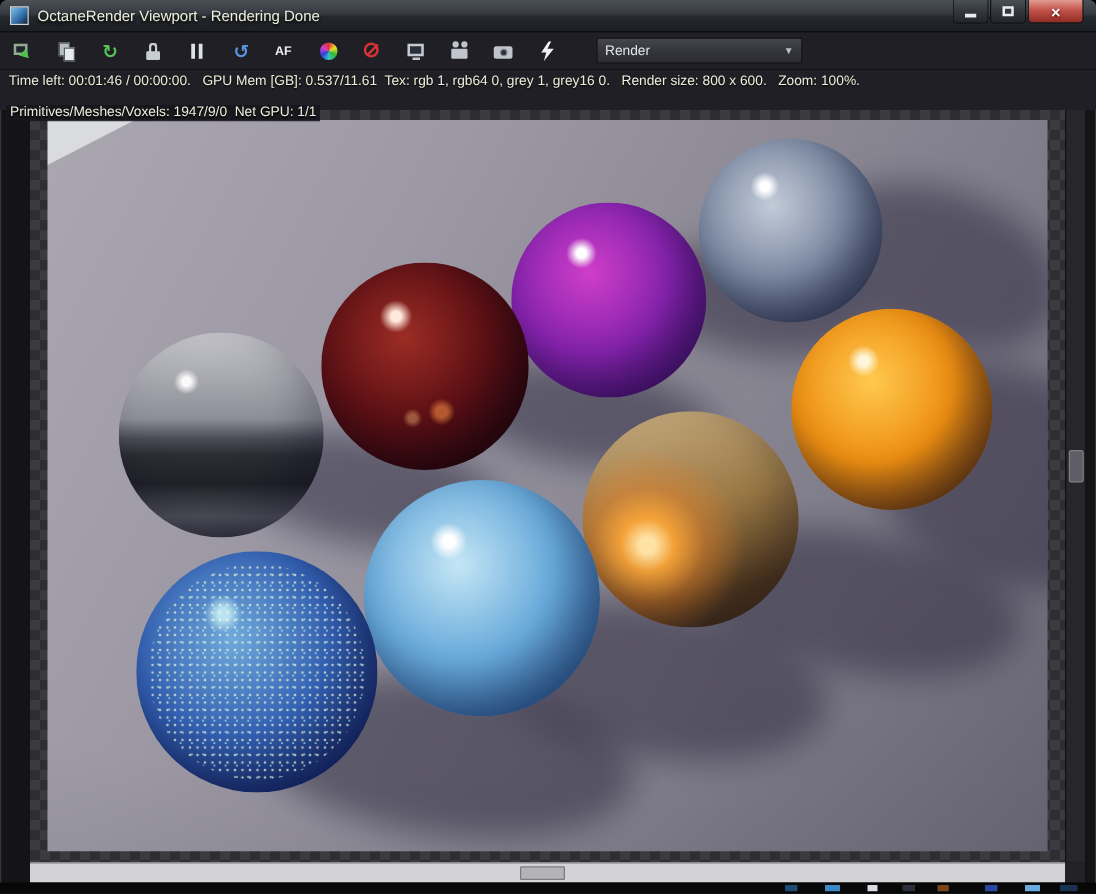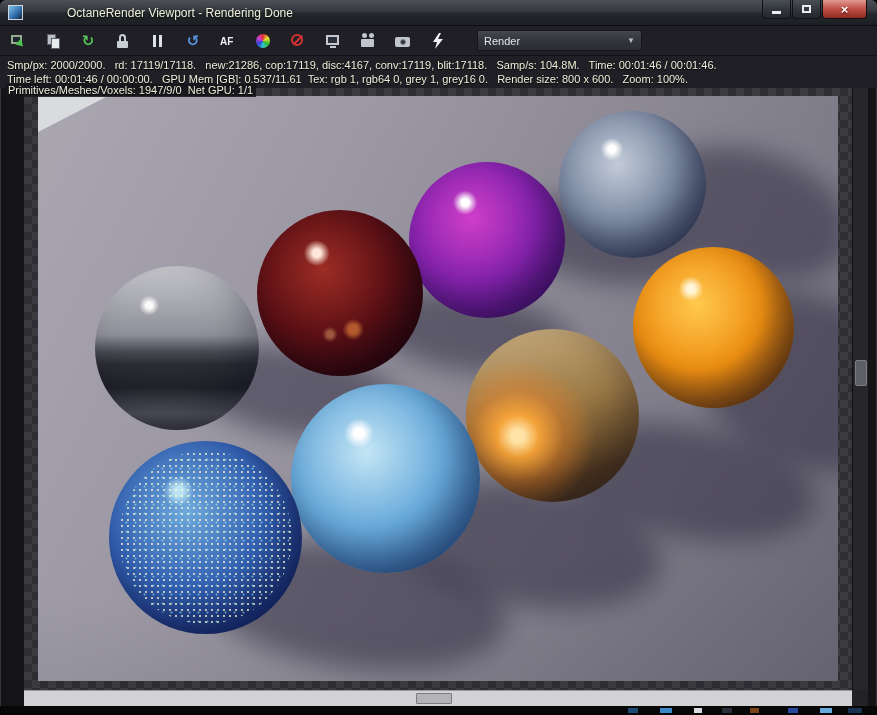--- a/index.html
+++ b/index.html
@@ -9,21 +9,21 @@
     background:#141417;border-radius:6px 6px 0 0;
     font-family:"Liberation Sans",sans-serif;
     box-shadow:inset 0 0 0 1px rgba(110,120,130,.35);
   }
   
   .titlebar{position:absolute;left:0;top:0;width:877px;height:26px;
     background:linear-gradient(to bottom,#4c5157 0%,#35393f 45%,#24272c 55%,#1c1f23 100%);
     border-bottom:1px solid #0b0c0e;}
   .app-icon{position:absolute;left:8px;top:5px;width:15px;height:15px;border:1px solid #cfd6dd;
     background:linear-gradient(135deg,#7ec4e8 0%,#2e6aa8 60%,#12233c 100%);}
-  .title{position:absolute;left:30px;top:6px;font-size:12px;color:#eef0dc;text-shadow:0 1px 3px #000;margin-left:37px;}
+  .title{position:absolute;left:30px;top:6px;font-size:12px;color:#eef0dc;text-shadow:0 1px 3px #000;}
   .controls{position:absolute;right:10px;top:0;display:flex;}
   .wbtn{height:19px;border:1px solid #101214;border-top:none;border-radius:0 0 4px 4px;
     display:flex;align-items:center;justify-content:center;cursor:pointer;margin-left:1px;}
   .wbtn.min,.wbtn.max{width:29px;background:linear-gradient(to bottom,#4a4f56 0%,#33373d 50%,#23262b 100%);}
   .wbtn.close{width:45px;background:linear-gradient(to bottom,#e09a92 0%,#c4544a 45%,#8e2a22 100%);}
   .glyph-min{display:block;width:9px;height:3px;background:#e9ecf0;margin-top:6px;}
   .glyph-max{display:block;width:9px;height:8px;border:2px solid #e9ecf0;}
   .glyph-close{color:#fff;font-size:13px;font-weight:bold;line-height:17px;text-shadow:0 1px 2px #500;}
   
   .toolbar{position:absolute;left:0;top:26px;width:877px;height:30px;background:#1f1f25;
@@ -196,21 +196,20 @@
             <polygon points="8,0 2,9 6,9 4,16 12,6 7,6 10,0" fill="#eef1f6"></polygon>
           </svg></span>
       </div>
     <div class="dropdown">
       <span>Render</span>
       <span class="dd-arrow">▼</span>
     </div>
   </div>
 
   <div class="status">
-    <div class="sline">Smp/px: 2000/2000.   rd: 17119/17118.   new:21286, cop:17119, disc:4167, conv:17119, blit:17118.   Samp/s: 104.8M.   Time: 00:01:46 / 00:01:46.</div>
     <div class="sline">Time left: 00:01:46 / 00:00:00.   GPU Mem [GB]: 0.537/11.61  Tex: rgb 1, rgb64 0, grey 1, grey16 0.   Render size: 800 x 600.   Zoom: 100%.</div>
   </div>
   <div class="sline line3">Primitives/Meshes/Voxels: 1947/9/0  Net GPU: 1/1</div>
 
   <div class="viewportArea">
     <div class="image">
       <div class="wedge"></div>
 
       <div class="shadow sh-steel"></div>
       <div class="shadow sh-purple"></div>

